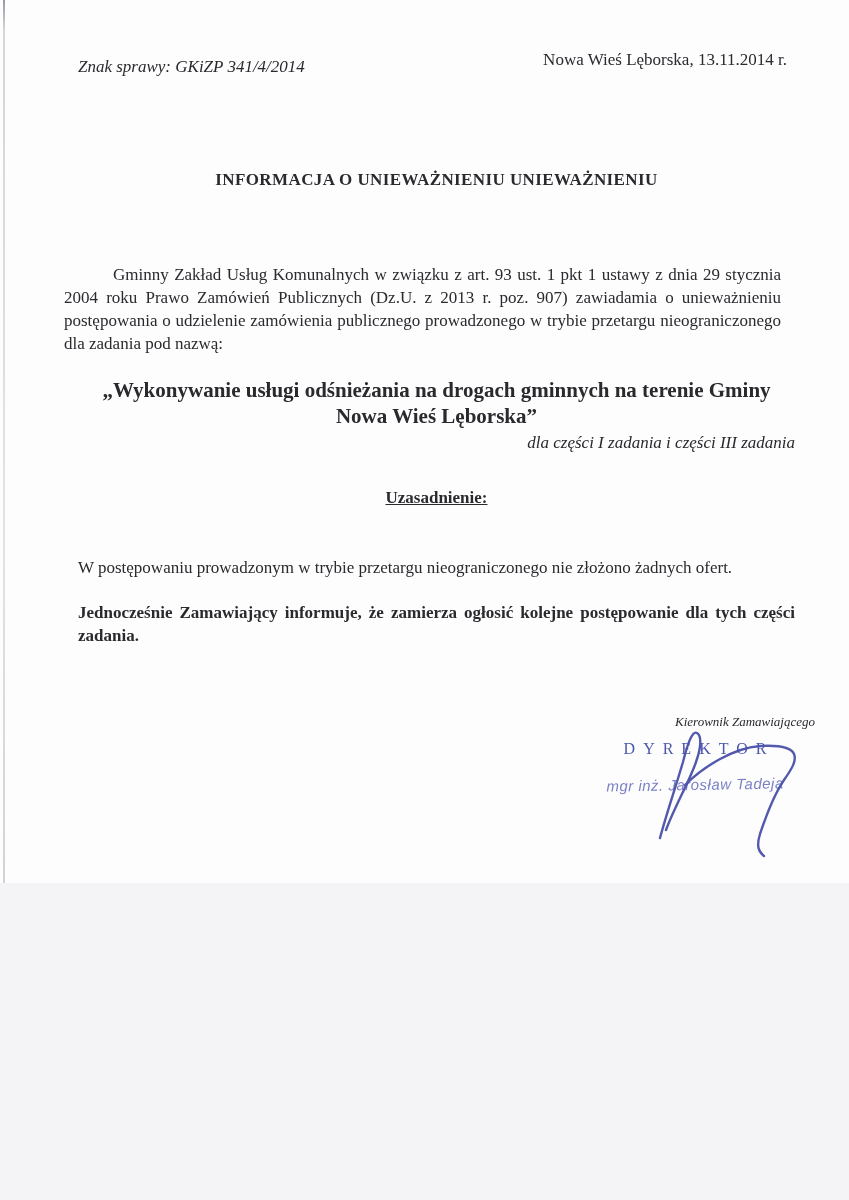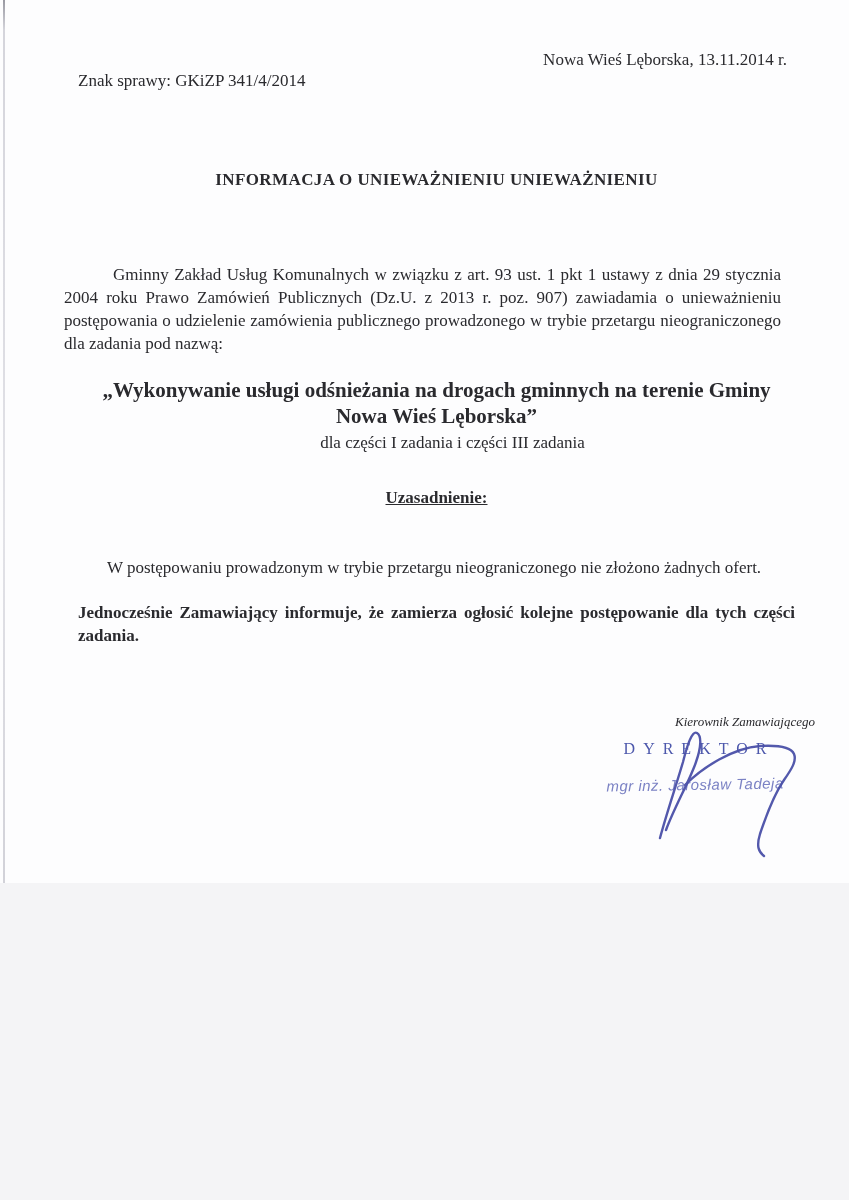--- a/index.html
+++ b/index.html
@@ -45,22 +45,23 @@
     background: rgba(150,150,165,0.35);
   }
 
   .abs { position: absolute; }
 
   .date-line {
     top: 50px; right: 62px;
     white-space: nowrap;
   }
   .case-number {
-    top: 71px; left: 78px;
+    top: 57px; left: 78px;
     white-space: nowrap;
+    font-style: italic;
   }
   .doc-title {
     top: 170px; left: 78px; width: 717px;
     text-align: center;
     font-weight: bold;
     letter-spacing: 0.4px;
   }
   .body-paragraph {
     top: 263px; left: 64px; width: 717px;
     text-align: justify;
@@ -68,34 +69,34 @@
     line-height: 23px;
   }
   .task-title {
     top: 377px; left: 78px; width: 717px;
     text-align: center;
     font-weight: bold;
     font-size: 21px;
     line-height: 26px;
   }
   .task-scope {
-    top: 431px; left: 94px; width: 717px;
-    text-align: center;
+    top: 431px; left: 78px; width: 717px;
+    text-align: right;
     line-height: 23px;
+    font-style: italic;
   }
   .justification-heading {
     top: 488px; left: 78px; width: 717px;
     text-align: center;
     font-weight: bold;
     text-decoration: underline;
   }
   .justification-text {
     top: 556px; left: 78px; width: 717px;
     line-height: 23px;
-    margin-left: 29px;
   }
   .closing-text {
     top: 601px; left: 78px; width: 717px;
     text-align: justify;
     line-height: 23px;
     font-weight: bold;
   }
 
   .signature-block {
     top: 704px; left: 575px;

